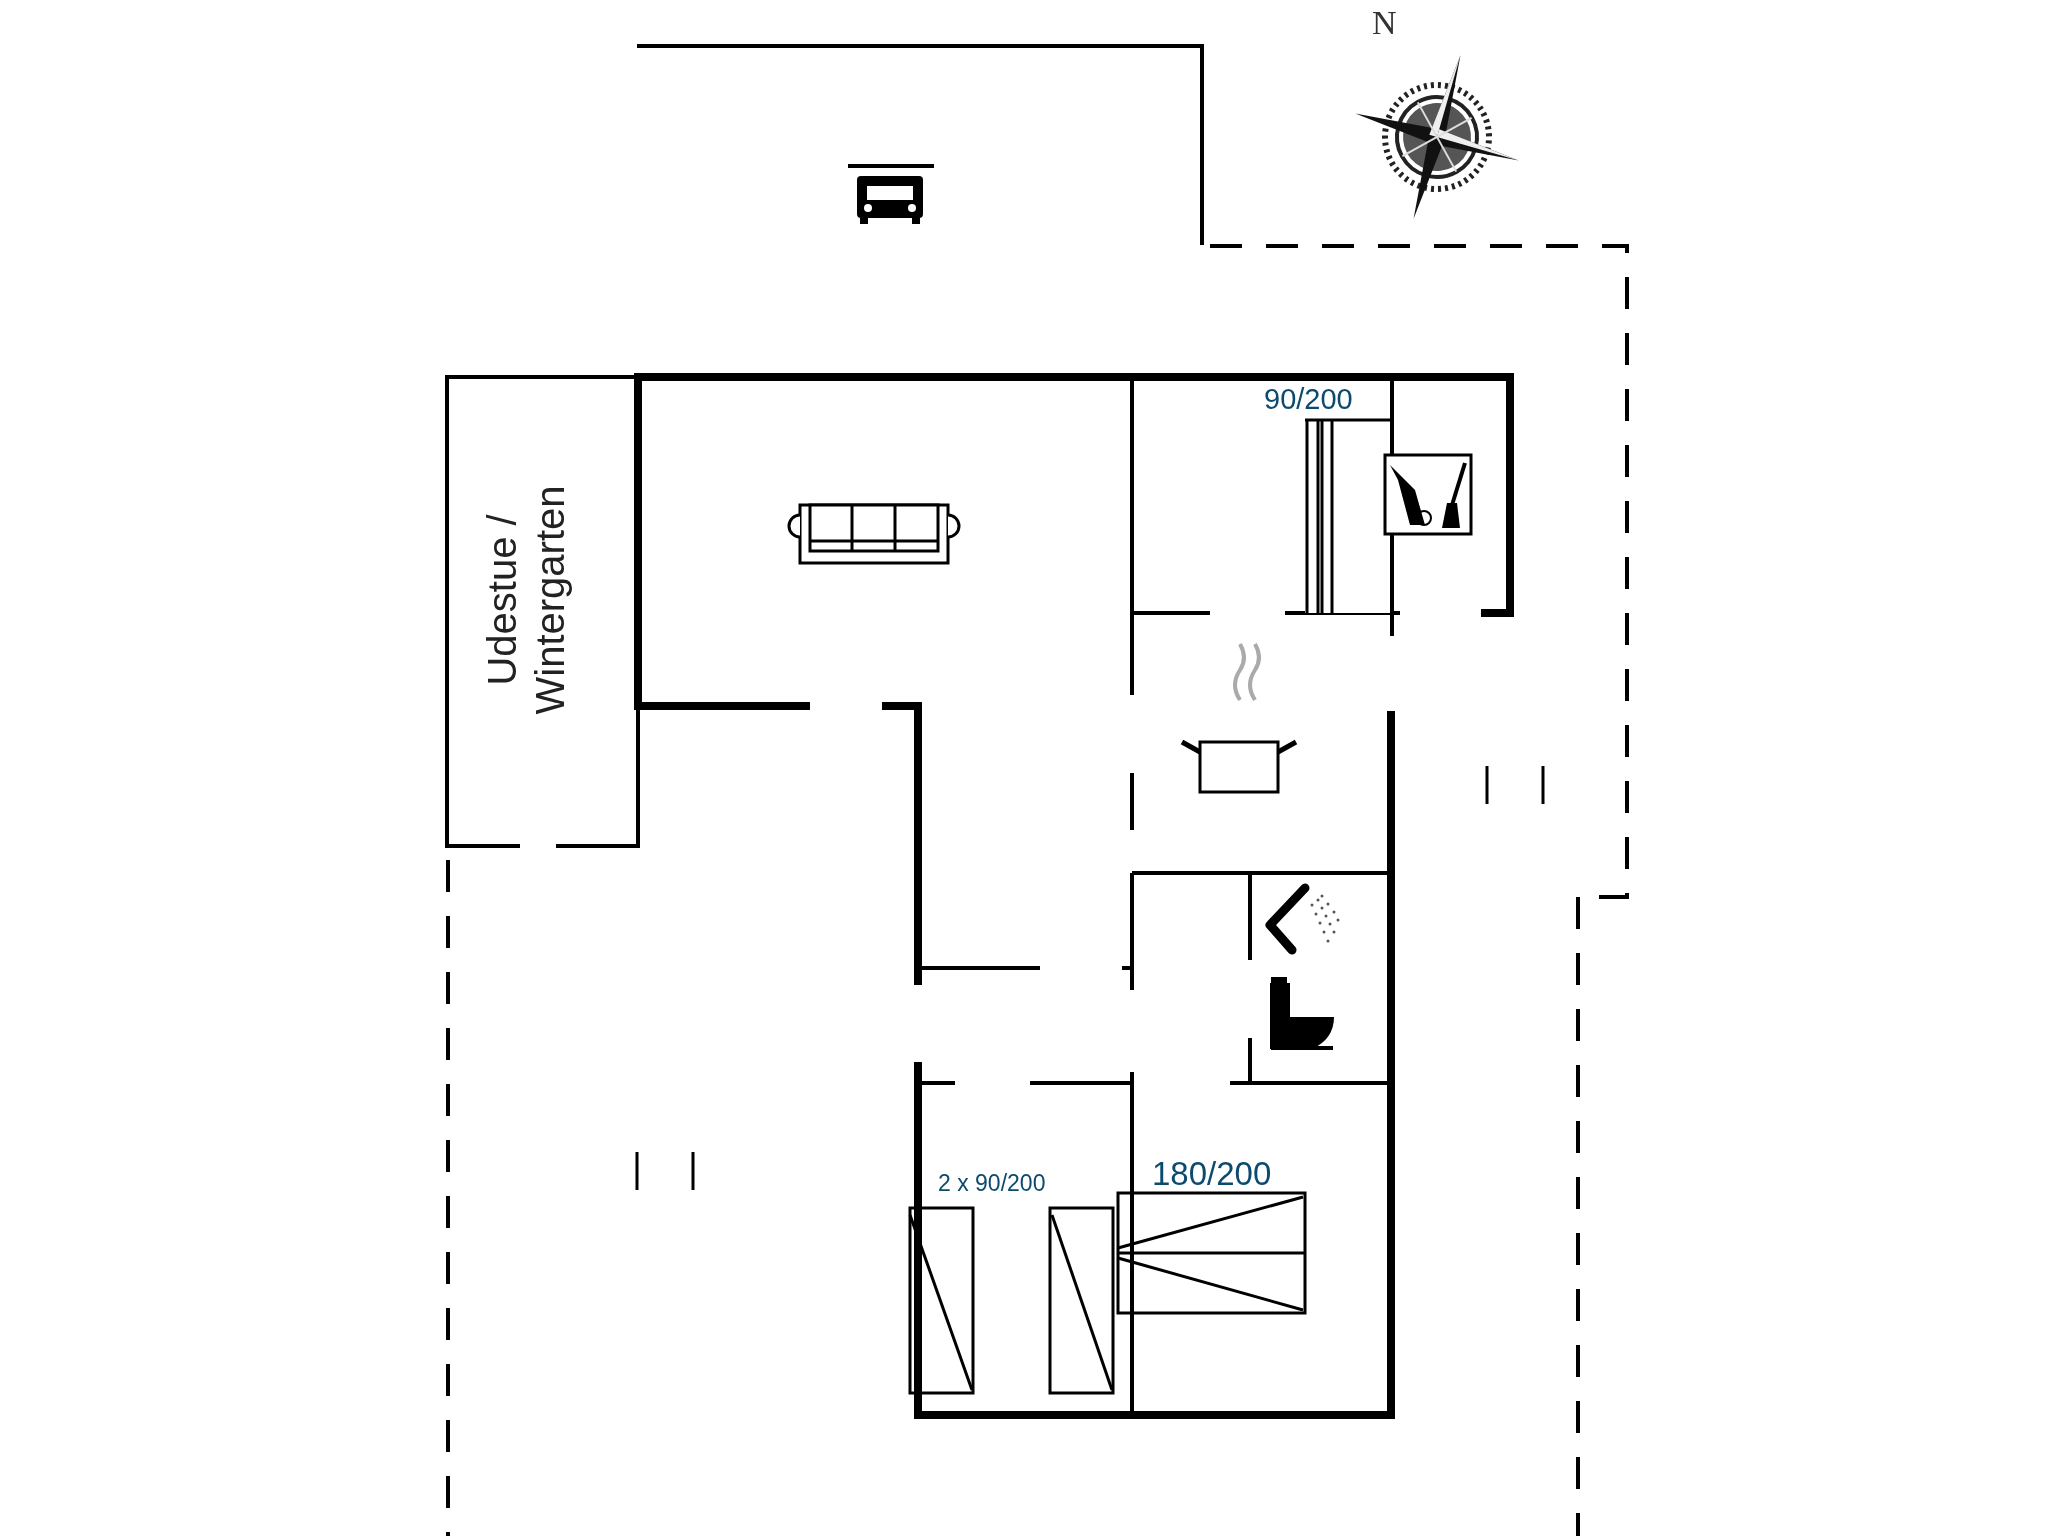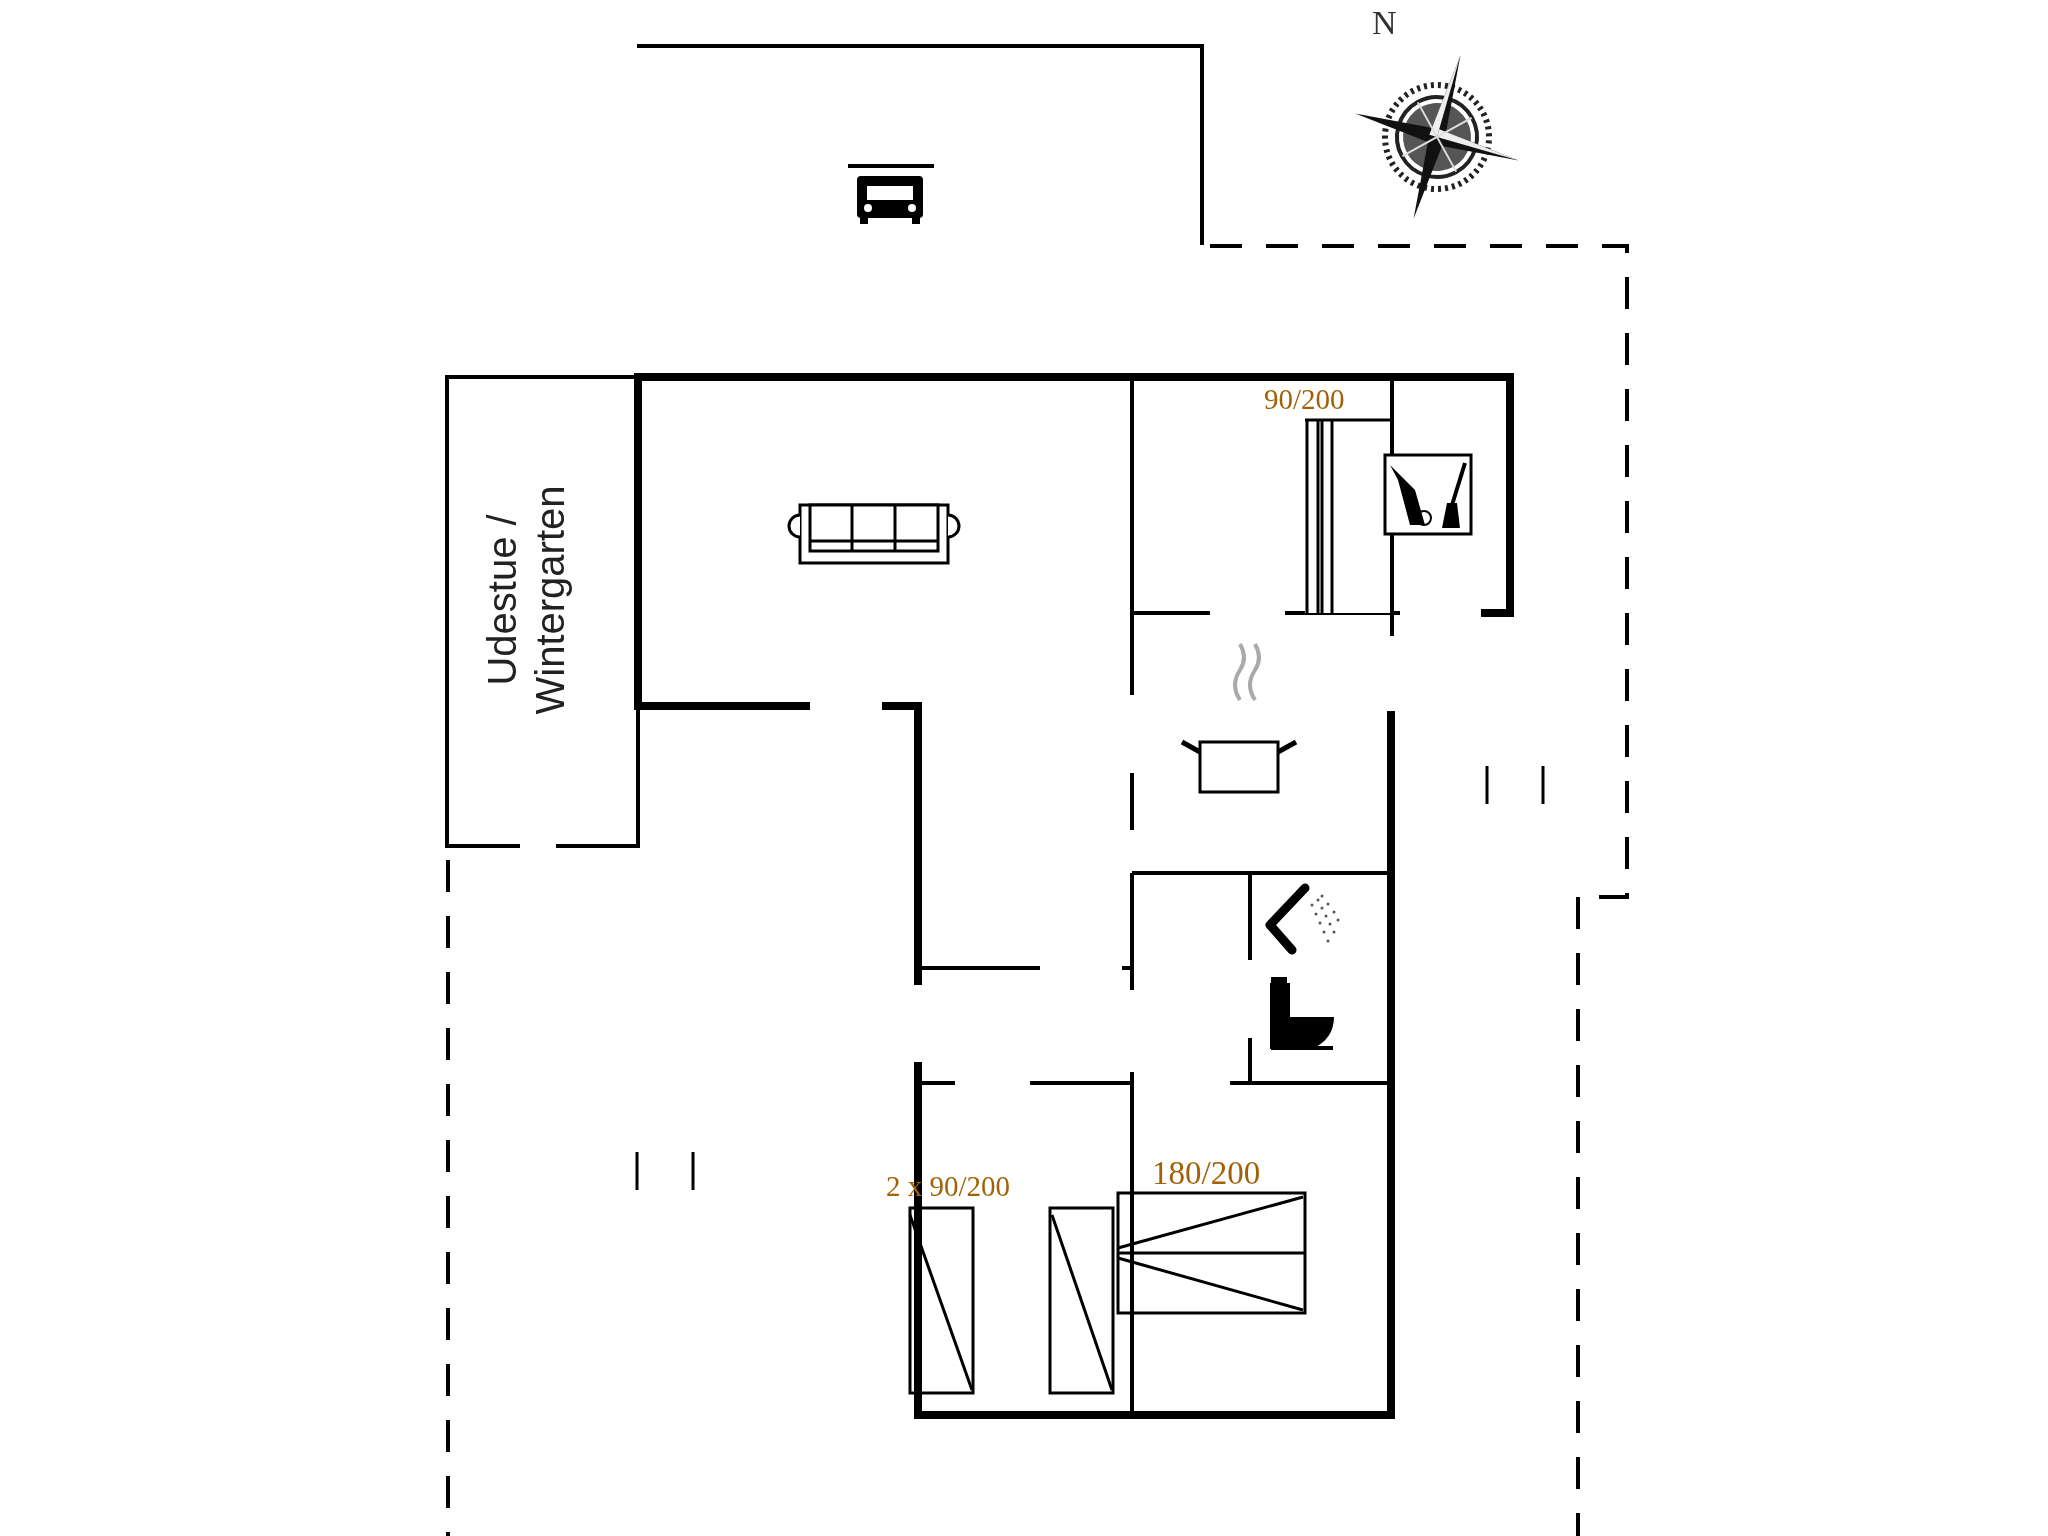--- a/index.html
+++ b/index.html
@@ -1,18 +1,18 @@
 <!DOCTYPE html>
 <html><head>
 <meta charset="utf-8">
 <style>
   html, body { margin: 0; padding: 0; background: #ffffff; }
   body { width: 2048px; height: 1536px; position: relative; overflow: hidden; font-family: "Liberation Sans", sans-serif; }
   svg#plan { position: absolute; left: 0; top: 0; width: 2048px; height: 1536px; }
-  .lbl { position: absolute; color: #a16207; font-family: Liberation Serif, serif; white-space: nowrap; line-height: 1; }
+  .lbl { position: absolute; color: #0c4a6e; font-family: Liberation Sans, sans-serif; white-space: nowrap; line-height: 1; }
   .north { position: absolute; font-family: "Liberation Serif", serif; font-size: 34px; color: #333; }
   .vert { position: absolute; transform: rotate(-90deg); transform-origin: left top; font-size: 40px; line-height: 48px; color: #222; text-align: center; }
 </style>
 </head>
 <body>
 
 <svg id="plan" viewBox="0 0 2048 1536" xmlns="http://www.w3.org/2000/svg">
 
   <g stroke="#000" stroke-width="4" fill="none">
     <polyline points="637,46 1202,46 1202,245"></polyline>
@@ -163,14 +163,14 @@
 </svg>
 
 <div class="north" style="left:1372px; top:4px;">N</div>
 
 <div class="vert" style="left:478px; top:730px; width:260px;">
   <div>Udestue /</div>
   <div>Wintergarten</div>
 </div>
 
 <div class="lbl" style="left:1262px; top:385px; font-size:29px; background:#fff; padding:0 2px;">90/200</div>
-<div class="lbl" style="left:886px; top:1172px; font-size:29px;">2 x 90/200</div>
+<div class="lbl" style="left:938px; top:1172px; font-size:23px;">2 x 90/200</div>
 <div class="lbl" style="left:1152px; top:1157px; font-size:33px;">180/200</div>
 
 </body></html>

